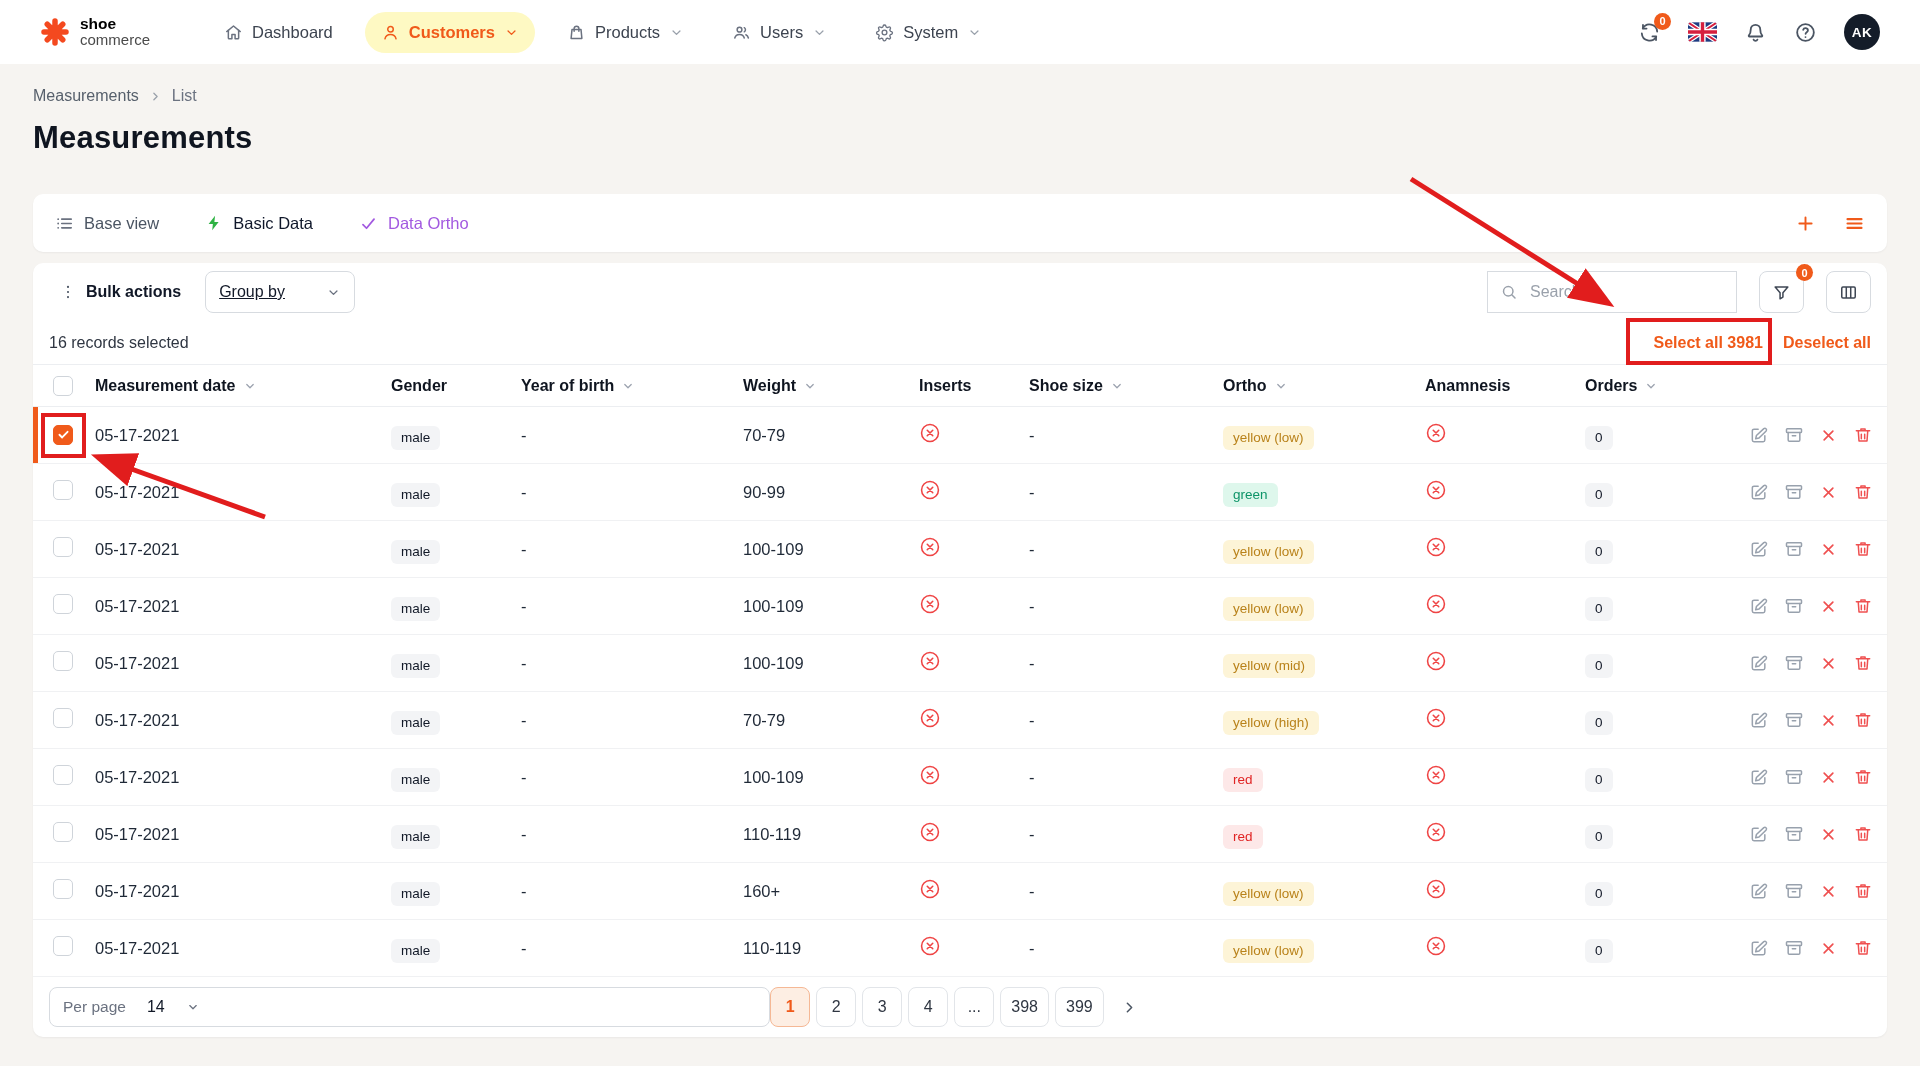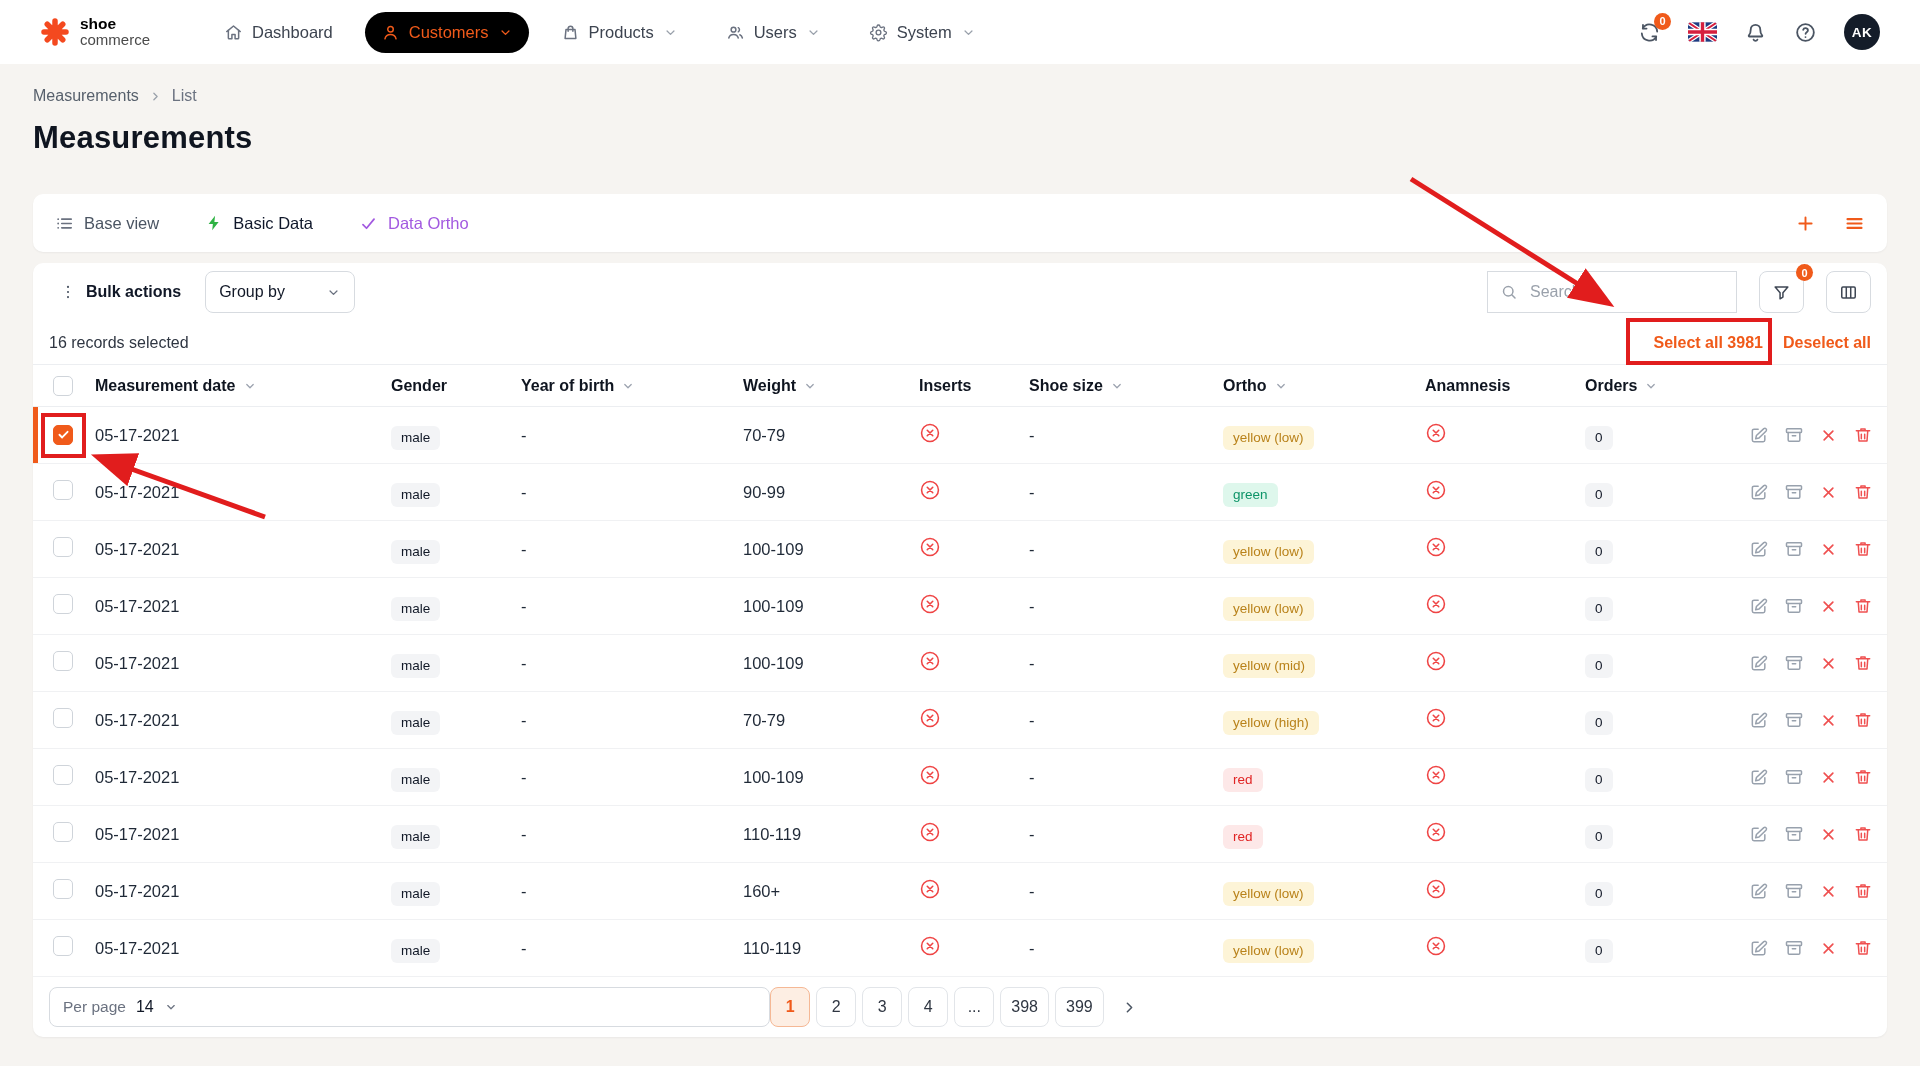--- a/index.html
+++ b/index.html
@@ -13,21 +13,21 @@
 
   
   .navbar { height:64px; background:#ffffff; display:flex; align-items:center; padding:0 40px; }
   .logo { display:flex; align-items:center; gap:10px; }
   .logo-text { line-height:1.02; font-size:15px; color:#4a4a4a; }
   .logo-text b { display:block; font-weight:700; color:#000000; font-size:15.5px; }
   .main-nav { display:flex; align-items:center; gap:16px; margin-left:58px; }
   .nav-item { display:flex; align-items:center; gap:9px; padding:11px 16px; font-size:16.5px; font-weight:500; color:#3d4450; border-radius:9999px; cursor:pointer; white-space:nowrap; }
   .nav-item .nicon { color:#6b7280; display:flex; }
   .nav-item .chev { color:#9aa1ab; display:flex; }
-  .nav-item.active { background:#000000; color:#f05a1a; font-weight:400; }
+  .nav-item.active { background:#fef9c3; color:#f05a1a; font-weight:700; }
   .nav-item.active .nicon, .nav-item.active .chev { color:#f05a1a; }
   .nav-right { margin-left:auto; display:flex; align-items:center; gap:27px; }
   .icon-btn { position:relative; color:#4b5563; display:flex; cursor:pointer; }
   .nbadge { position:absolute; top:-8px; right:-10px; background:#f05a1a; color:#fff; font-size:11px; font-weight:700; min-width:17px; height:17px; border-radius:9999px; display:flex; align-items:center; justify-content:center; padding:0 4px; }
   .flag-wrap { width:29px; height:20px; border-radius:4px; overflow:hidden; cursor:pointer; }
   .avatar { width:36px; height:36px; border-radius:50%; background:#141c29; color:#fff; font-size:13.5px; font-weight:700; display:flex; align-items:center; justify-content:center; letter-spacing:.4px; cursor:pointer; }
 
   
   .content { padding:22px 33px 0; }
   .breadcrumb { display:flex; align-items:center; gap:10px; font-size:16px; color:#57606c; height:20px; }
@@ -41,21 +41,21 @@
   .view-tab .vicon { display:flex; color:#6b7280; }
   .view-tab.green { color:#0f172a; } .view-tab.green .vicon { color:#2fb344; }
   .view-tab.purple { color:#a259e0; } .view-tab.purple .vicon { color:#a259e0; }
   .views-actions { margin-left:auto; display:flex; align-items:center; gap:28px; color:#f05a1a; }
 
   
   .table-card { margin-top:11px; background:#fff; border-radius:10px; box-shadow:0 1px 2px rgba(16,24,40,.05); overflow:hidden; }
   .toolbar { height:58px; display:flex; align-items:center; padding:0 16px; }
   .btn-plain { display:flex; align-items:center; gap:9px; font-size:16px; font-weight:700; color:#111827; background:none; border:none; font-family:inherit; cursor:pointer; padding:8px 10px; }
   .btn-plain .dots { color:#4b5563; display:flex; }
-  .select-ctl { margin-left:14px; display:flex; align-items:center; justify-content:space-between; width:150px; border:1px solid #d7dbe0; border-radius:8px; height:42px; padding:16px 13px; font-size:16px; color:#111827; cursor:pointer; background:#fff; }
+  .select-ctl { margin-left:14px; display:flex; align-items:center; justify-content:space-between; width:150px; border:1px solid #d7dbe0; border-radius:8px; height:42px; padding:16px 13px; font-size:16px; color:#111827; cursor:pointer; background:#fff;text-decoration:underline; }
   .select-ctl .chev { color:#6b7280; display:flex; }
   .toolbar-right { margin-left:auto; display:flex; align-items:center; gap:22px; }
   .search-box { display:flex; align-items:center; gap:10px; border:1px solid #d7dbe0; border-radius:0; height:42px; width:250px; padding:0 12px; background:#fff; }
   .search-box .sicon { color:#9aa1ab; display:flex; }
   .search-box input { border:none; outline:none; font-size:16px; font-family:inherit; width:100%; color:#111827; background:transparent; }
   .search-box input::placeholder { color:#9aa1ab; }
   .sq-btn { position:relative; width:45px; height:42px; border:1px solid #d7dbe0; border-radius:8px; background:#fff; display:flex; align-items:center; justify-content:center; color:#3f4754; cursor:pointer; }
 
   .selection-bar { height:43px; display:flex; align-items:center; padding:0 16px; font-size:16px; color:#2f3642; }
   .selection-links { margin-left:auto; display:flex; gap:20px; align-items:center; }
@@ -78,21 +78,21 @@
   .pill-yellow { background:#fdf4d7; color:#b9821a; }
   .pill-green { background:#def7ec; color:#0d9468; }
   .pill-red { background:#fde8e8; color:#e02424; }
   .xcircle { color:#ef4444; display:inline-flex; }
   .cell-actions { display:flex; justify-content:flex-end; align-items:center; gap:15px; color:#98a1ad; }
   .act { cursor:pointer; display:flex; color:#98a1ad; }
   .act.red { color:#ef5050; }
 
   
   .tfoot { height:60px; display:grid; grid-template-columns:1fr auto 1fr; align-items:center; padding:0 16px; font-size:16px; color:#2f3642; }
-  .perpage { display:flex; align-items:center; gap:10px; border:1px solid #d7dbe0; border-radius:8px; height:40px; padding:0 13px; cursor:pointer; background:#fff; }
+  .perpage { display:flex; align-items:center; gap:21px; border:1px solid #d7dbe0; border-radius:8px; height:40px; padding:0 13px; cursor:pointer; background:#fff; }
   .perpage .lbl { color:#6b7280; font-size:15.5px; }
   .perpage .val { color:#111827; font-size:16px; }
   .perpage .chev { color:#6b7280; display:flex; }
   .pagination { display:flex; justify-content:flex-end; align-items:center; gap:6px; }
   .page-btn { min-width:40px; height:40px; border:1px solid #e2e5e9; background:#fff; border-radius:8px; font-size:16px; font-family:inherit; color:#2f3642; cursor:pointer; padding:0 10px; }
   .page-btn.active { background:#fdeee3; border-color:#f5b895; color:#f05a1a; font-weight:700; }
   .page-next { border:none; background:none; color:#4b5563; display:flex; align-items:center; justify-content:center; width:40px; height:40px; cursor:pointer; }
 
   
   .annotations { position:absolute; left:0; top:0; width:1920px; height:1066px; pointer-events:none; z-index:60; }

